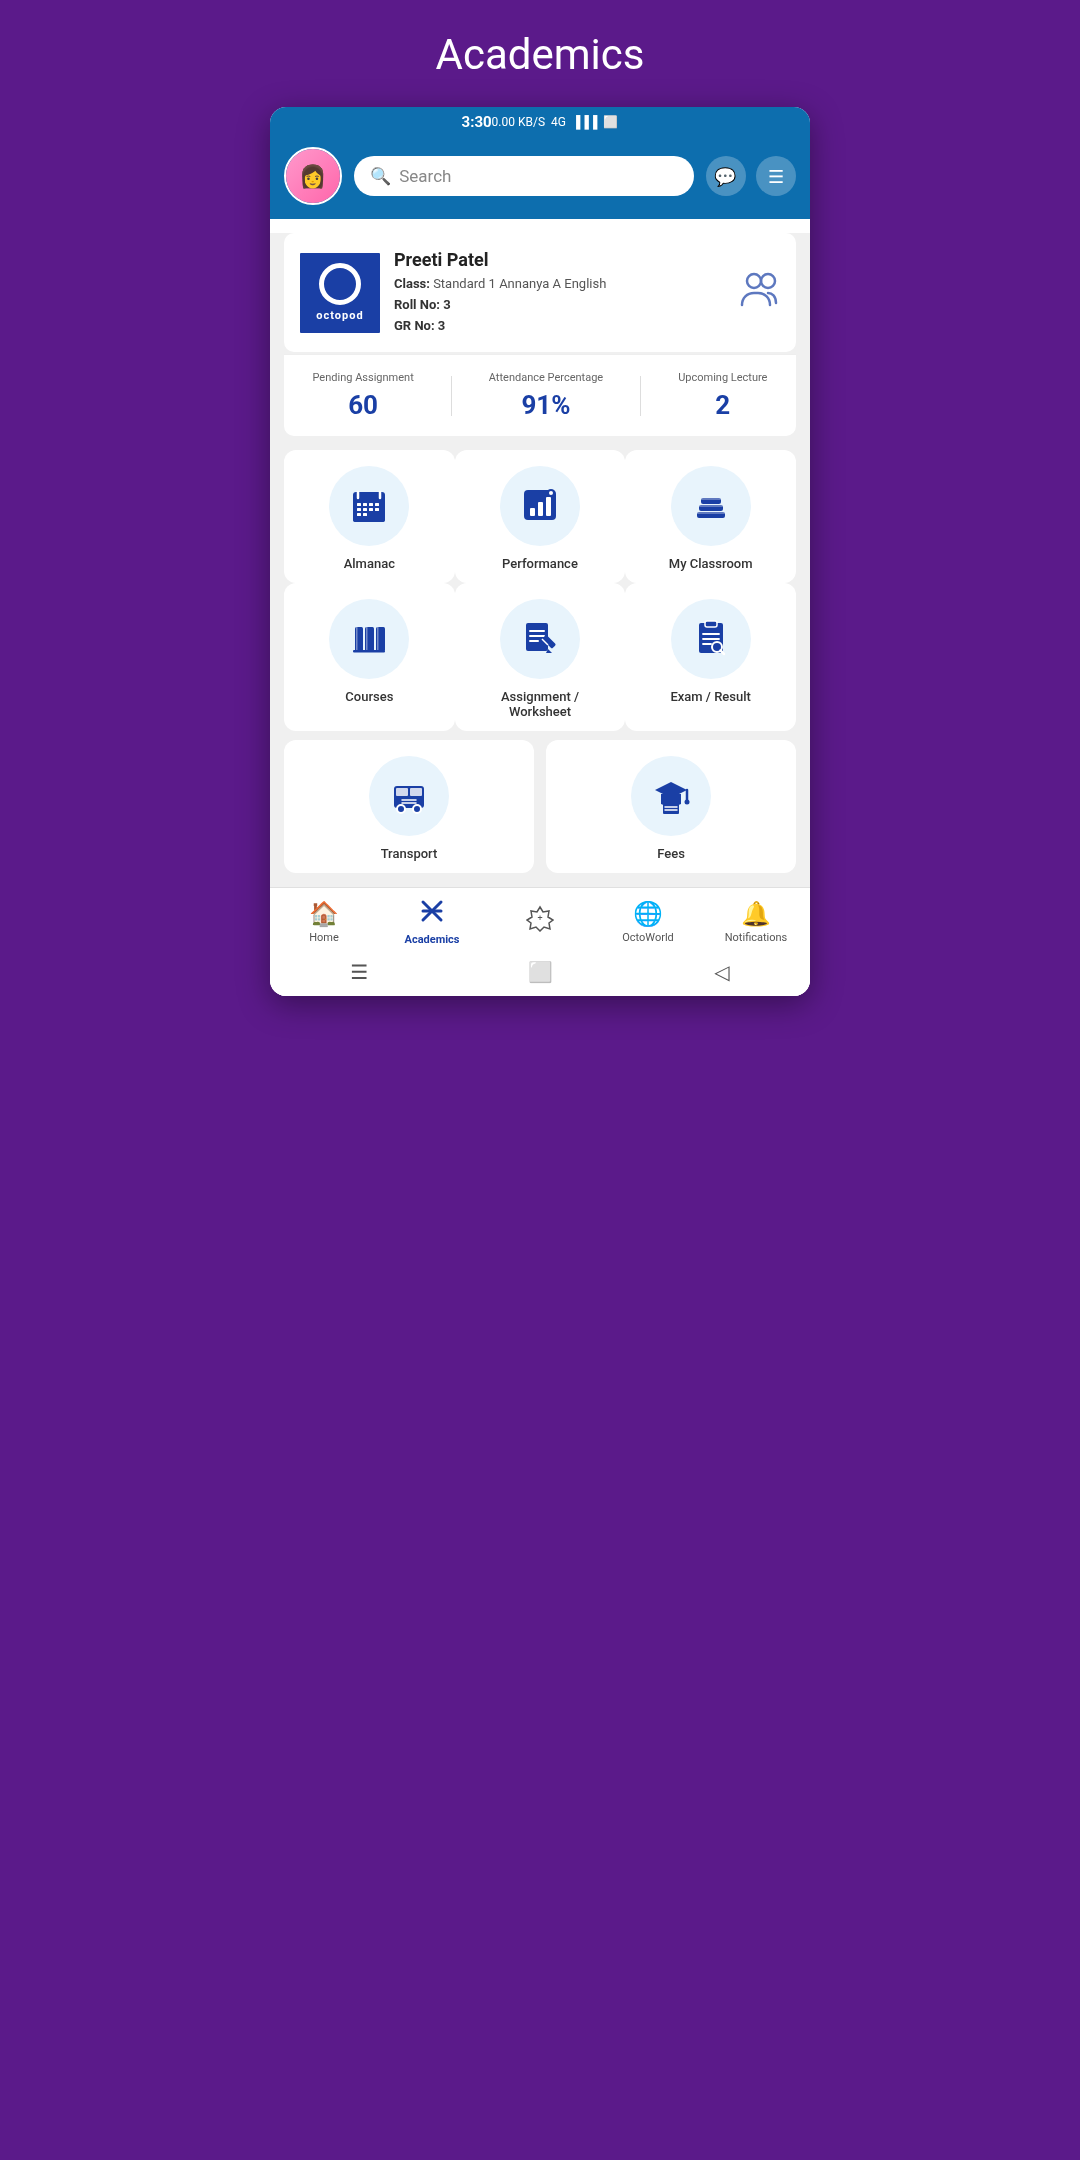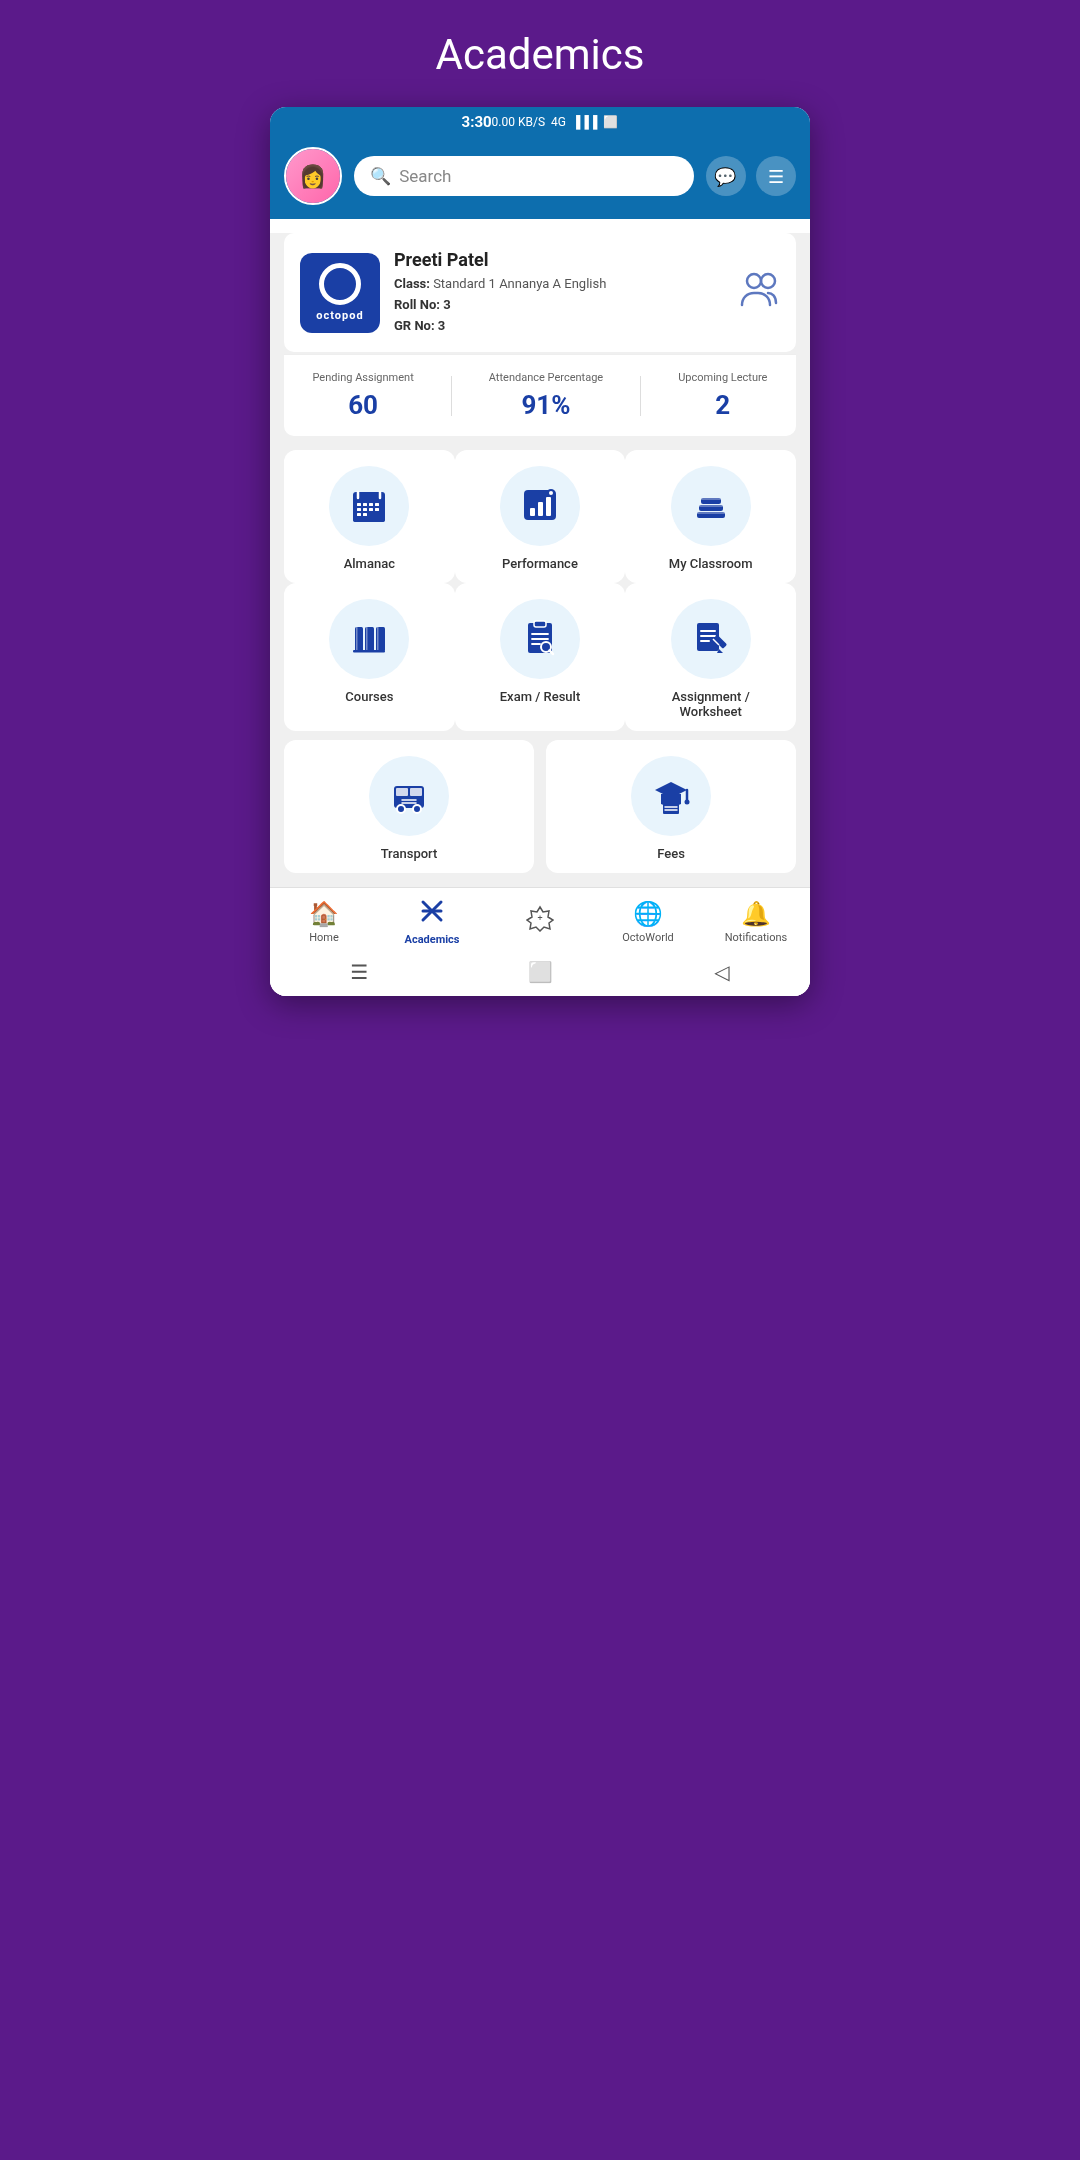--- a/index.html
+++ b/index.html
@@ -108,21 +108,21 @@
       border-radius: 10px;
       padding: 16px;
       display: flex;
       align-items: center;
       gap: 14px;
     }
     .octopod-logo {
       width: 80px;
       height: 80px;
       background: #1a3fa5;
-      border-radius: 12px;
+      border-radius: 1px;
       display: flex;
       flex-direction: column;
       align-items: center;
       justify-content: center;
       flex-shrink: 0;
     }
     .octopod-ring {
       width: 42px;
       height: 42px;
       border: 5px solid white;
@@ -383,49 +383,49 @@
               <rect x="30" y="10" width="1.5" height="24" fill="rgba(255,255,255,0.4)"></rect>
               <rect x="6" y="33" width="32" height="2.5" rx="1" fill="#1a3fa5"></rect>
             </svg>
           </div>
           <span class="grid-label">Courses</span>
         </div>
 
         <div class="grid-item">
           <div class="icon-circle">
             <svg width="44" height="44" viewBox="0 0 44 44" fill="none">
+              <rect x="8" y="6" width="22" height="28" rx="2" fill="#1a3fa5"></rect>
+              <line x1="12" y1="14" x2="26" y2="14" stroke="white" stroke-width="2" stroke-linecap="round"></line>
+              <line x1="12" y1="19" x2="26" y2="19" stroke="white" stroke-width="2" stroke-linecap="round"></line>
+              <line x1="12" y1="24" x2="20" y2="24" stroke="white" stroke-width="2" stroke-linecap="round"></line>
+
+              <rect x="24" y="22" width="6" height="14" rx="1.5" transform="rotate(-45 24 22)" fill="#1a3fa5"></rect>
+              <polygon points="30,32 34,36 28,36" fill="#1a3fa5"></polygon>
+              <line x1="24" y1="22" x2="30" y2="28" stroke="white" stroke-width="1.5"></line>
+            </svg>
+          </div>
+          <span class="grid-label">Assignment /<br>Worksheet</span>
+        </div>
+
+        <div class="grid-item">
+          <div class="icon-circle">
+            <svg width="44" height="44" viewBox="0 0 44 44" fill="none">
               <rect x="10" y="6" width="24" height="30" rx="2" fill="#1a3fa5"></rect>
 
               <rect x="16" y="4" width="12" height="6" rx="2" fill="#1a3fa5"></rect>
               <rect x="16" y="4" width="12" height="6" rx="2" stroke="white" stroke-width="1.5" fill="none"></rect>
               <line x1="14" y1="17" x2="30" y2="17" stroke="white" stroke-width="1.8" stroke-linecap="round"></line>
               <line x1="14" y1="22" x2="30" y2="22" stroke="white" stroke-width="1.8" stroke-linecap="round"></line>
               <line x1="14" y1="27" x2="22" y2="27" stroke="white" stroke-width="1.8" stroke-linecap="round"></line>
 
               <circle cx="28" cy="30" r="5" stroke="white" stroke-width="2" fill="#1a3fa5"></circle>
               <line x1="31.5" y1="33.5" x2="35" y2="37" stroke="white" stroke-width="2.5" stroke-linecap="round"></line>
             </svg>
           </div>
           <span class="grid-label">Exam / Result</span>
-        </div>
-
-        <div class="grid-item">
-          <div class="icon-circle">
-            <svg width="44" height="44" viewBox="0 0 44 44" fill="none">
-              <rect x="8" y="6" width="22" height="28" rx="2" fill="#1a3fa5"></rect>
-              <line x1="12" y1="14" x2="26" y2="14" stroke="white" stroke-width="2" stroke-linecap="round"></line>
-              <line x1="12" y1="19" x2="26" y2="19" stroke="white" stroke-width="2" stroke-linecap="round"></line>
-              <line x1="12" y1="24" x2="20" y2="24" stroke="white" stroke-width="2" stroke-linecap="round"></line>
-
-              <rect x="24" y="22" width="6" height="14" rx="1.5" transform="rotate(-45 24 22)" fill="#1a3fa5"></rect>
-              <polygon points="30,32 34,36 28,36" fill="#1a3fa5"></polygon>
-              <line x1="24" y1="22" x2="30" y2="28" stroke="white" stroke-width="1.5"></line>
-            </svg>
-          </div>
-          <span class="grid-label">Assignment /<br>Worksheet</span>
         </div>
 
       </div>
 
       <div class="grid-last-row">
 
         <div class="grid-item">
           <div class="icon-circle">
             <svg width="44" height="44" viewBox="0 0 44 44" fill="none">
 

